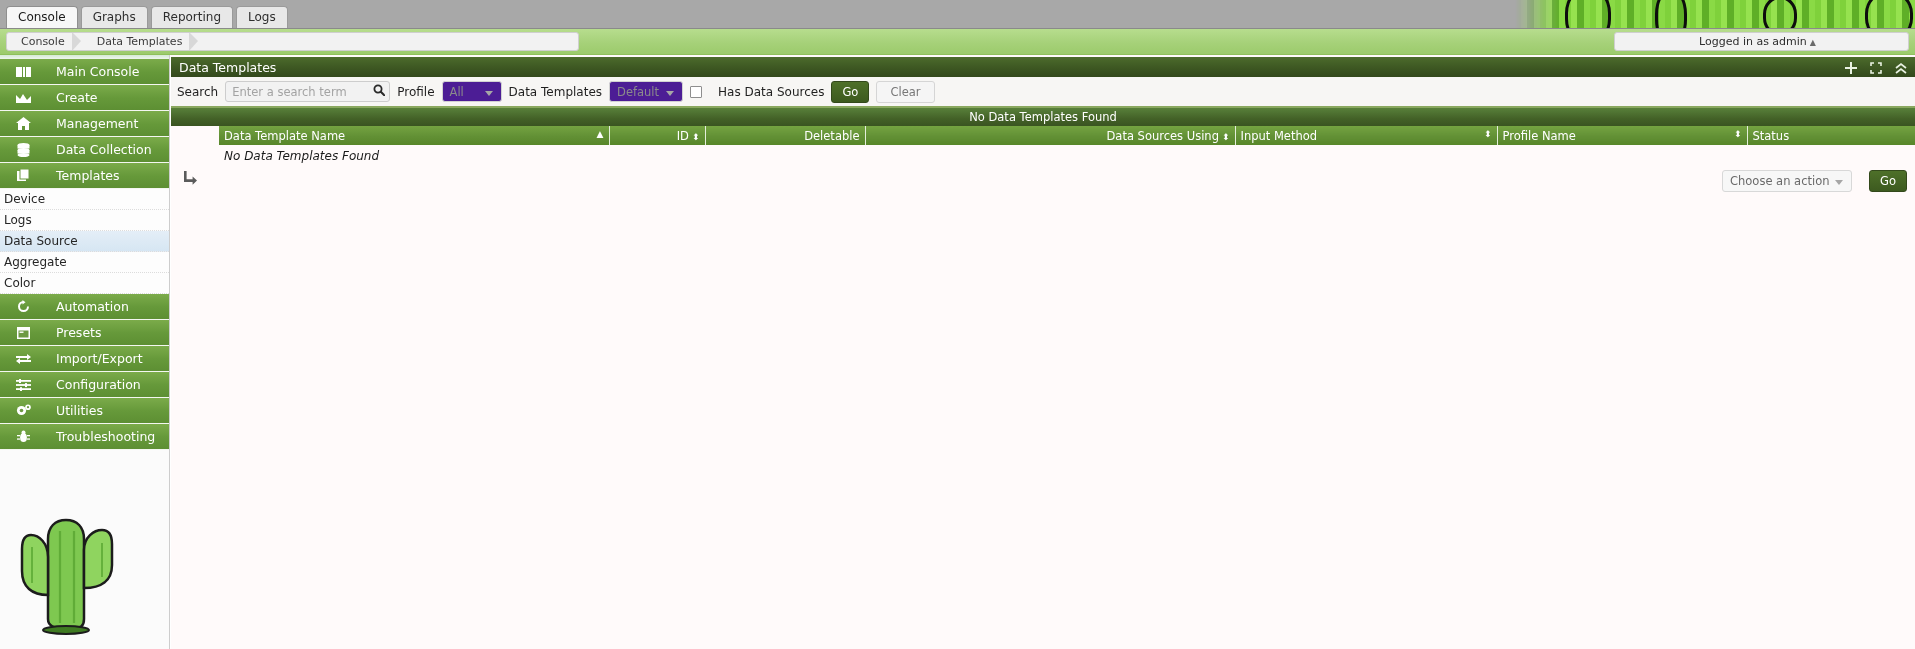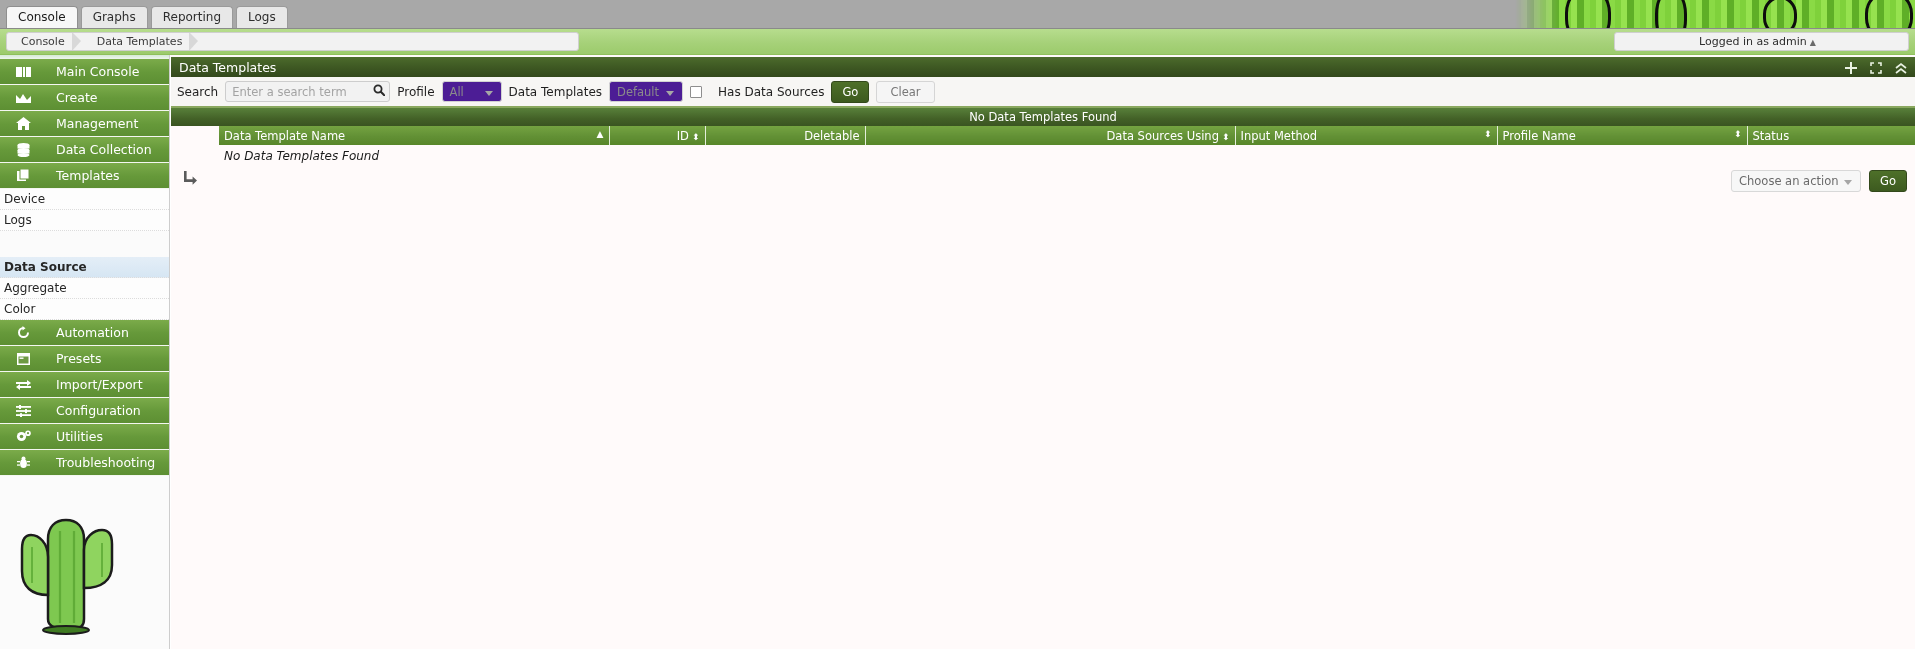--- a/index.html
+++ b/index.html
@@ -139,22 +139,21 @@
     padding-left: 4px;
     font-size: 12px;
     color: #262626;
     background: #fdfdfd;
     border-bottom: 1px dotted #dcdcdc;
     cursor: pointer;
     white-space: nowrap;
   }
   .nav-sub.selected {
     background: linear-gradient(180deg,#e4eef7,#d6e6f3);
-    font-weight: 700;
-    margin-top: 26px;
+    font-weight: 400;
   }
 
   
   .cactus-wrap { position: absolute; left: 0; top: 430px; width: 170px; height: 150px; }
 
   
   .main {
     position: absolute; left: 171px; top: 55px;
     width: 1744px; height: 594px;
     background: #fffafa;
@@ -288,21 +287,21 @@
     position: relative;
     height: 40px;
     background: #fffafa;
   }
   .arrow-turn {
     position: absolute; left: 12px; top: 5px;
     color: #5b5b5b;
   }
   .action-group {
     position: absolute; right: 8px; top: 4px;
-    display: flex; align-items: center; gap: 8px;
+    display: flex; align-items: center; gap: 17px;
   }
   .sel.action-sel {
     width: 130px; color: #6a6a6a; height: 22px; line-height: 21px;
     background: #f7f7f7; border-color: #d8d8d8;
   }
   .sel.action-sel::after { top: 9px; }
 </style>
 </head>
 <body>
 

